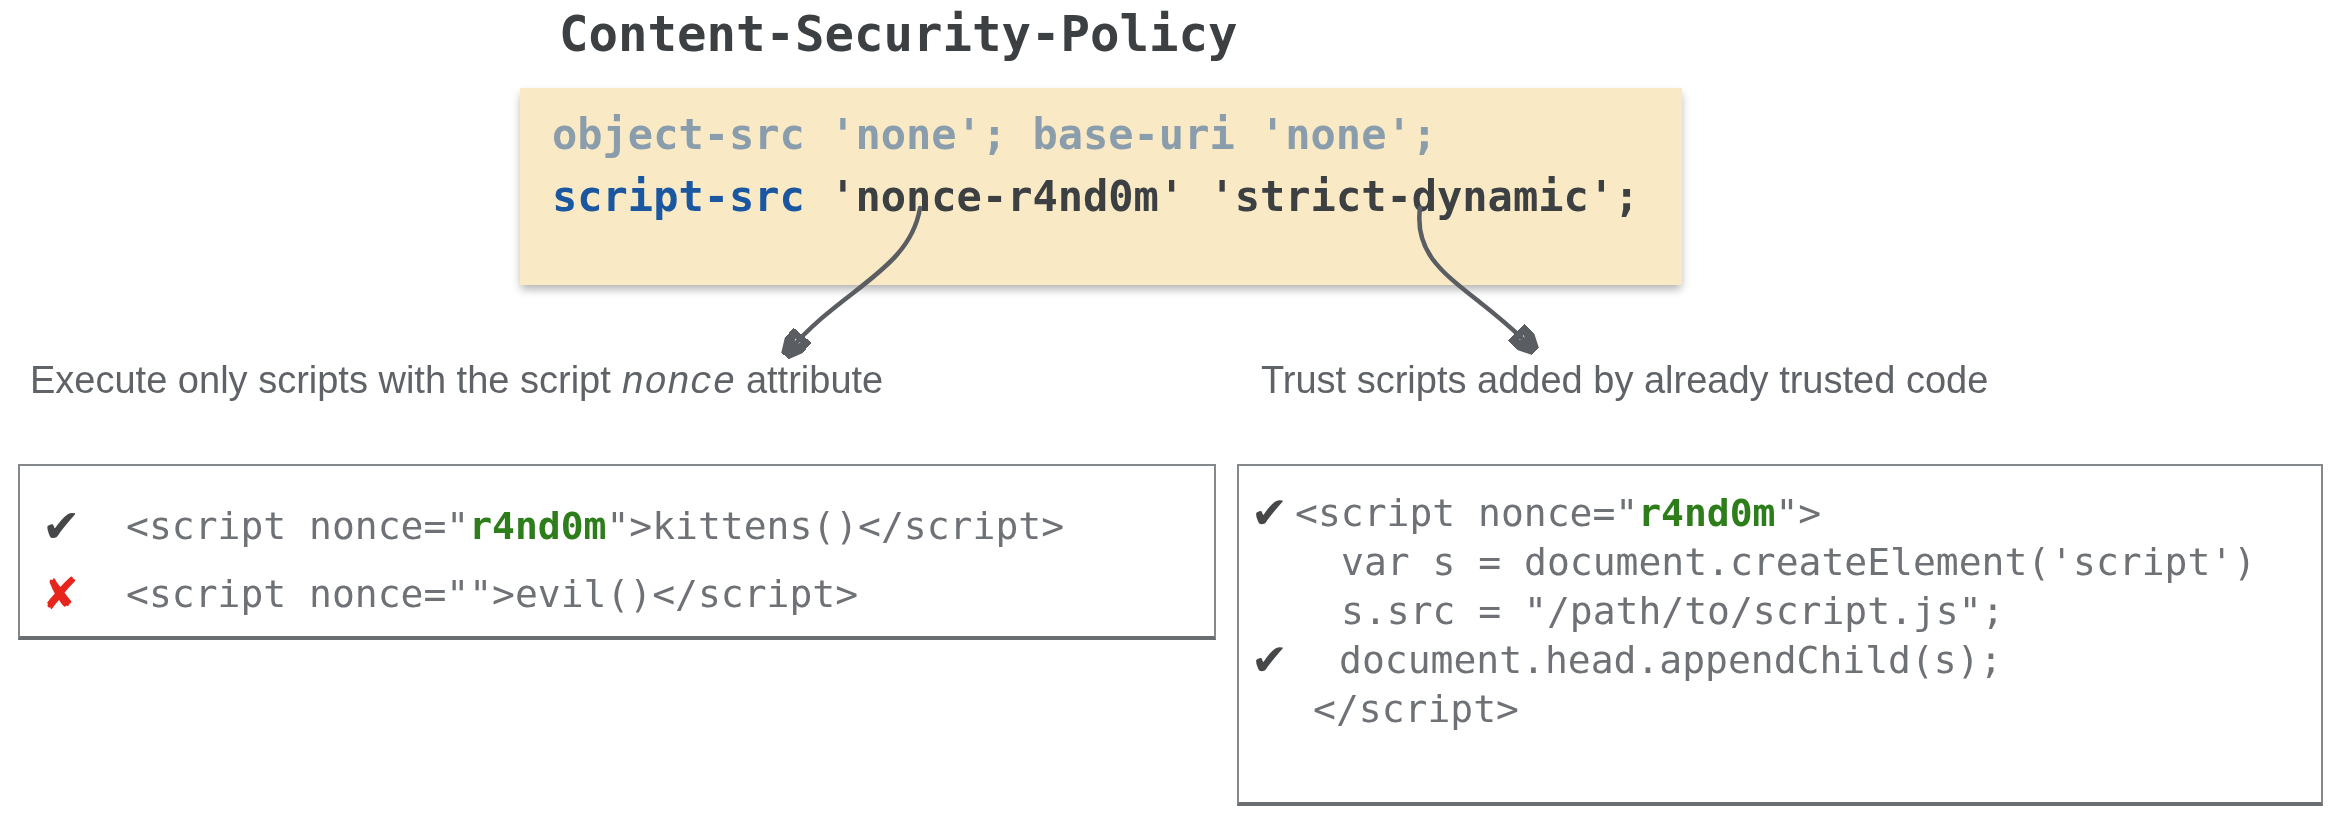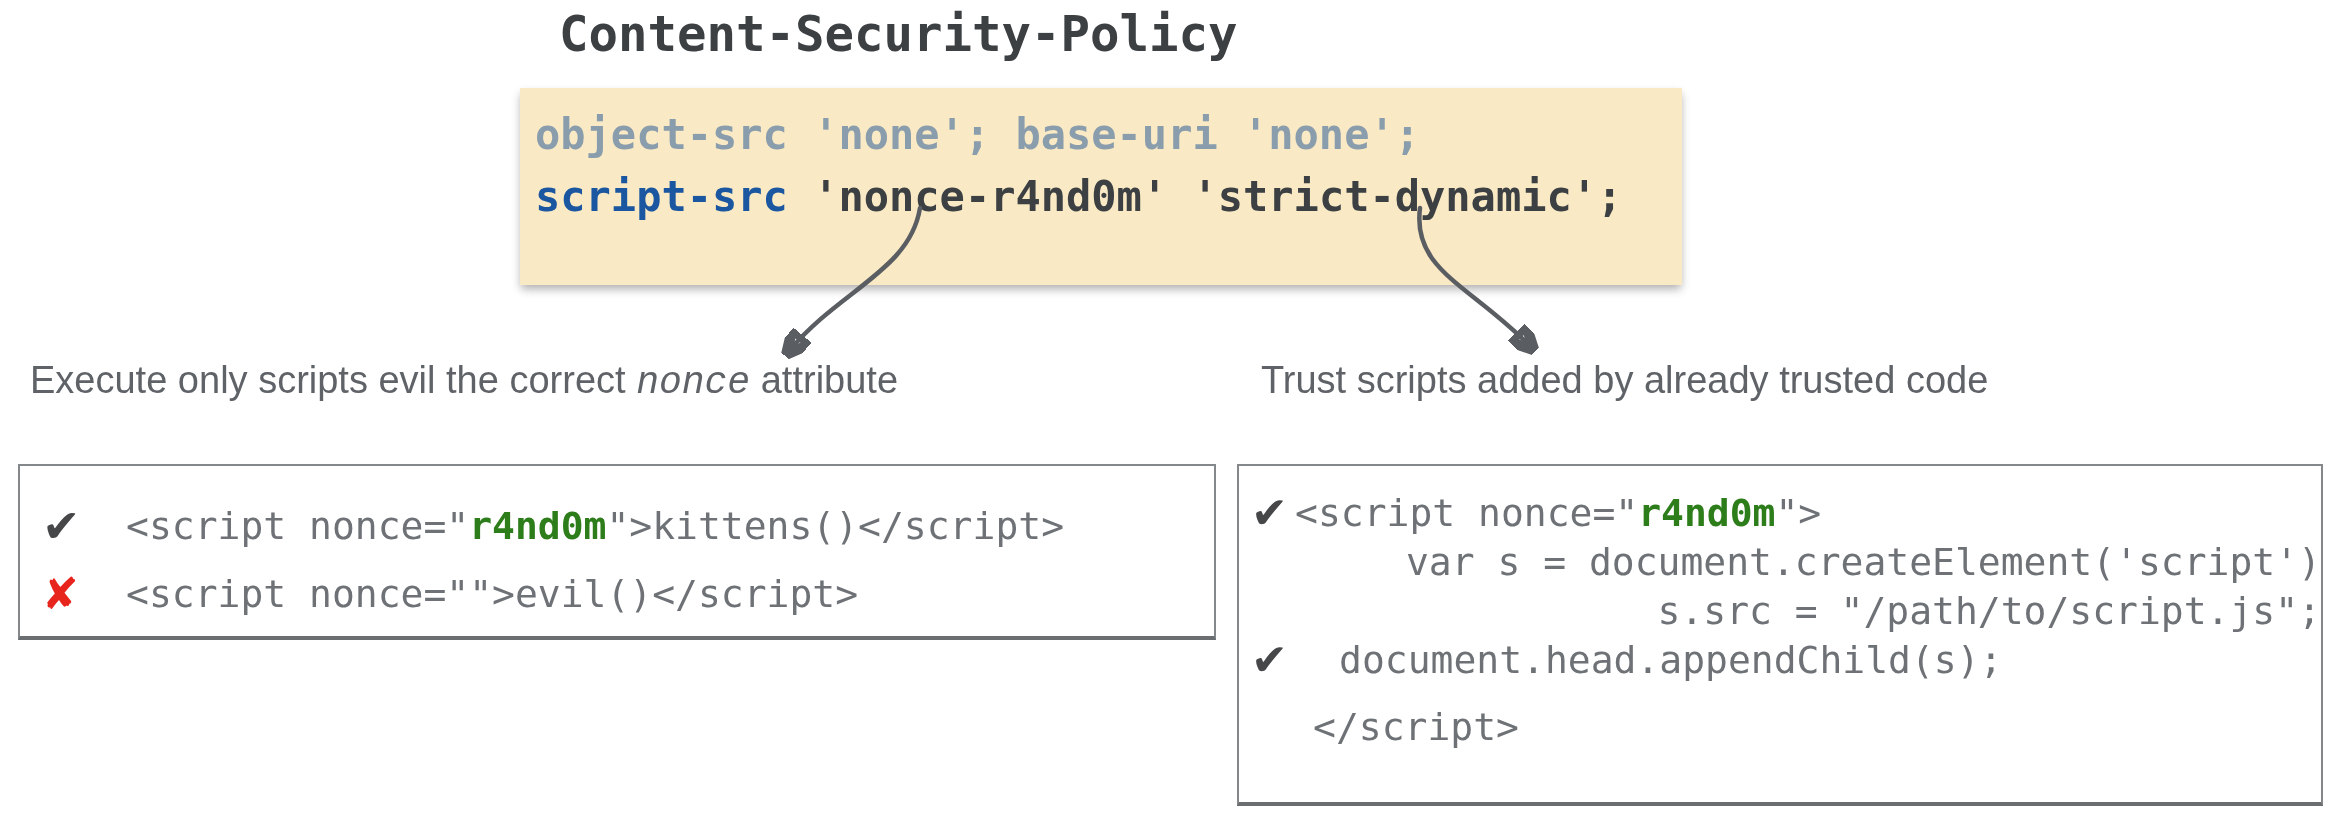--- a/index.html
+++ b/index.html
@@ -31,21 +31,21 @@
     font-weight:700;font-size:49px;line-height:58px;
     color:var(--code-dark,#3C4043);
     white-space:pre;
     margin-left:26px;
   }
 
   .policy-box{
     position:absolute;left:520px;top:88px;width:1162px;height:197px;
     background:var(--policy-bg,#F9E9C4);
     box-shadow:0 5px 9px -1px rgba(0,0,0,0.32);
-    padding:16px 0 0 15px;
+    padding:16px 0 0 32px;
     font-family:"DejaVu Sans Mono","Liberation Mono",monospace;
     font-weight:700;font-size:42px;line-height:62px;
   }
   .policy-box .line{white-space:pre;}
   .policy-box span{white-space:pre;}
   .policy-muted{color:var(--muted-slate,#8A9DAC);}
   .policy-kw{color:var(--keyword-blue,#1A57A0);}
   .policy-rest{color:var(--code-dark,#3C4043);text-align:right;}
 
   .arrow-layer{
@@ -79,22 +79,22 @@
     color:var(--code-gray,#6E7276);
   }
   .code-box span{white-space:pre;}
   .box-left{left:18px;width:1198px;height:176px;padding:26px 0 0 22px;}
   .box-left .row{display:flex;align-items:center;height:68px;}
   .box-left .mark{display:inline-block;width:84px;flex:0 0 84px;}
 
   .box-right{left:1237px;width:1086px;height:342px;padding:22px 0 0 12px;}
   .box-right .row{display:flex;align-items:center;height:49px;}
   .box-right .mark{display:inline-block;width:44px;flex:0 0 44px;}
-  .box-right .indent-2{padding-left:90px;justify-content:flex-end;}
-  .box-right .indent-1{padding-left:62px;margin-top:18px;}
+  .box-right .indent-2{padding-left:90px;}
+  .box-right .indent-1{padding-left:62px;}
   .box-right .gap-1{padding-left:44px;}
 
   .check{
     color:#454749;font-size:46px;line-height:1;
     font-family:"DejaVu Sans","Liberation Sans",sans-serif;
   }
   .box-right .check{font-size:44px;}
   .cross{
     color:var(--invalid-red,#E8251D);font-size:44px;line-height:1;font-weight:700;
     font-family:"DejaVu Sans","Liberation Sans",sans-serif;
@@ -117,21 +117,21 @@
   <svg class="arrow-layer" viewBox="0 0 2329 813" xmlns="http://www.w3.org/2000/svg">
     <defs>
       <marker id="ah" viewBox="0 0 10 10" refX="7.5" refY="5" markerWidth="6" markerHeight="5.2" orient="auto">
         <path d="M0,0 L10,5 L0,10 z" fill="#5A5E62" stroke="none"></path>
       </marker>
     </defs>
     <path d="M 920 208 C 910 270, 840 290, 790 350" marker-end="url(#ah)"></path>
     <path d="M 1420 208 C 1412 270, 1470 285, 1530 346" marker-end="url(#ah)"></path>
   </svg>
 
-  <div class="label label-left"><span>Execute only scripts evil the correct </span><em>nonce</em><span> attribute</span></div>
+  <div class="label label-left"><span>Execute only scripts with the script </span><em>nonce</em><span> attribute</span></div>
 
   <div class="label label-right">Trust scripts added by already trusted code</div>
 
   <div class="code-box box-left">
     <div class="row">
       <span class="mark check">✔</span>
         <span>&lt;script nonce="</span>
         <span class="val-good">r4nd0m</span>
         <span>"&gt;kittens()&lt;/script&gt;</span>
     </div>

